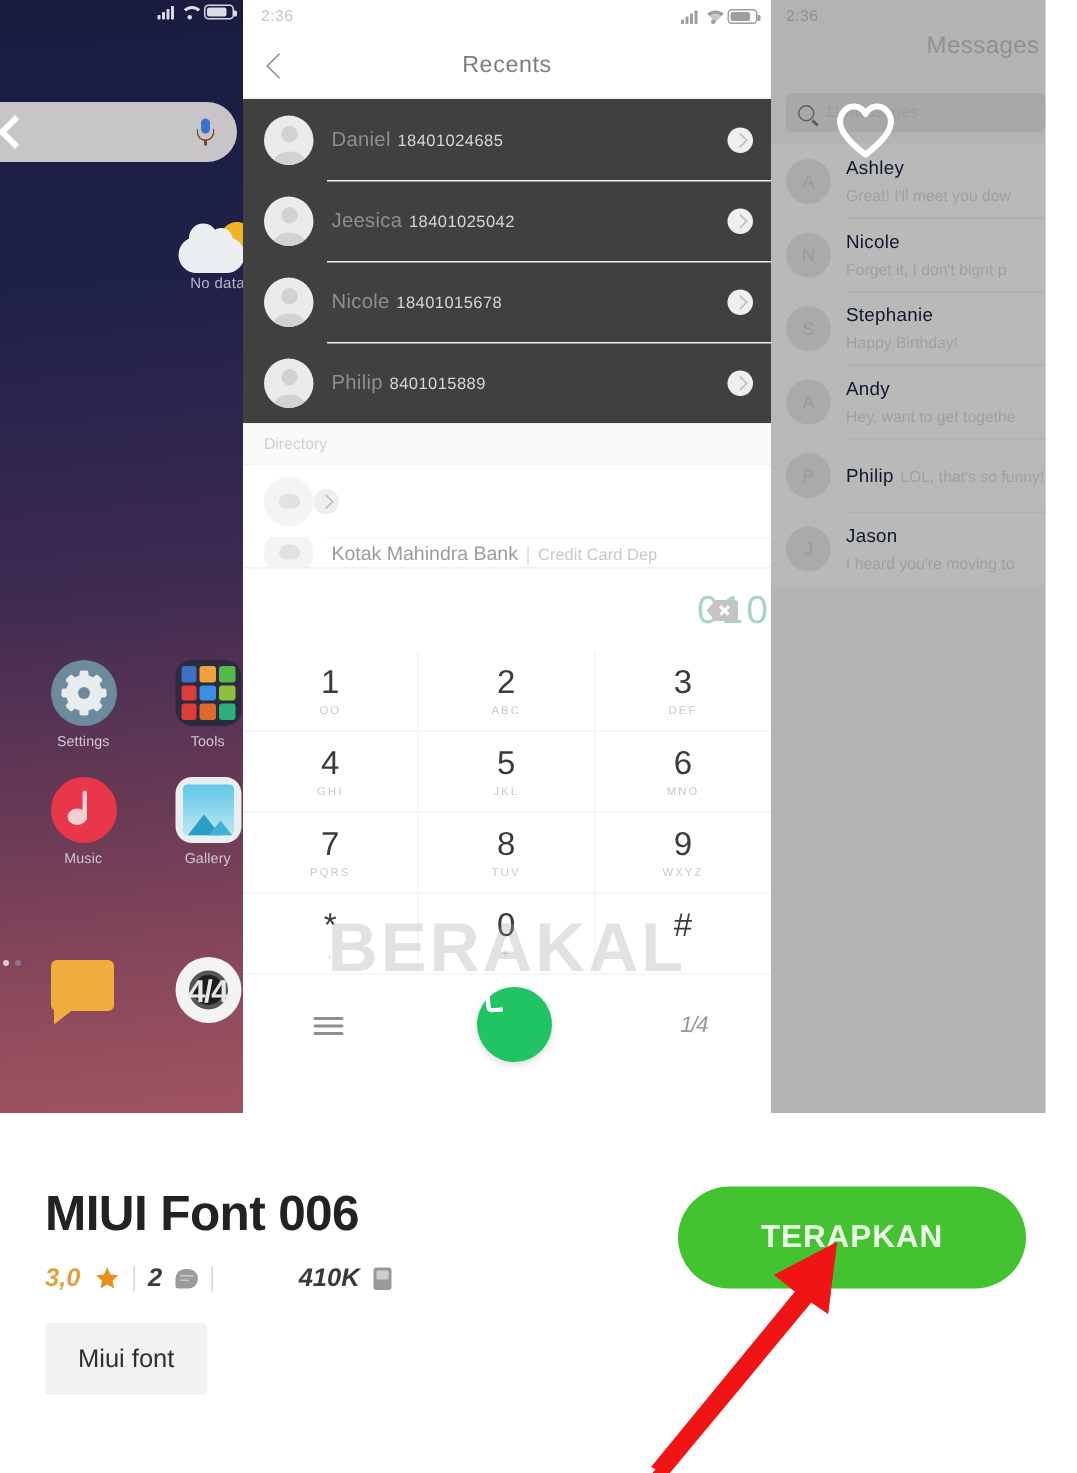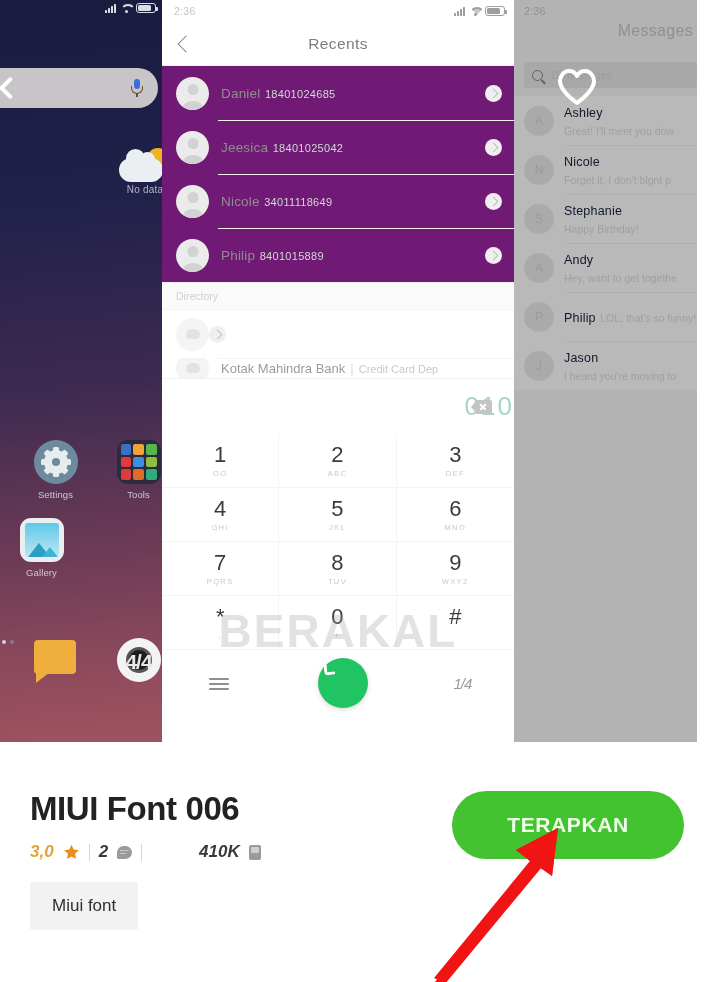--- a/index.html
+++ b/index.html
@@ -102,21 +102,21 @@
   .d-status .sig-bars i { background:#9e9e9e; }
   .d-status .wifi-ic:before{ border-color:#9e9e9e;} .d-status .wifi-ic:after{background:#9e9e9e;}
   .d-status .batt { border-color:#9e9e9e;} .d-status .batt i{ background:#9e9e9e;} .d-status .batt:after{background:#9e9e9e;}
 
   .d-header { height:44px; display:flex; align-items:center; position:relative; border-bottom:1px solid #f0f0f0; }
   .d-back { position:absolute; left:12px; top:50%; transform:translateY(-50%); width:18px; height:18px; }
   .d-back:before{ content:""; position:absolute; left:6px; top:3px; width:11px; height:11px;
      border-left:1.6px solid #8a8a8a; border-bottom:1.6px solid #8a8a8a; transform:rotate(45deg);}
   .d-title { width:100%; text-align:center; font-size:15.5px; color:#7d7d7d; letter-spacing:.4px;}
 
-  .rec-list { background:#701a75; }
+  .rec-list { background:#404040; }
   .rec-row { display:flex; align-items:center; height:54px; padding:0 12px 0 14px; position:relative; }
   .rec-row + .rec-row:before { content:""; position:absolute; left:56px; right:0; top:0; height:1px; background:#f2f2f2; }
   .avatar { width:33px; height:33px; border-radius:50%; background:#ebebeb; position:relative; flex:0 0 33px; overflow:hidden;}
   .avatar .head{ position:absolute; left:50%; top:7px; transform:translateX(-50%); width:11px; height:11px; background:#d2d2d2; border-radius:50%;}
   .avatar .body{ position:absolute; left:50%; bottom:-6px; transform:translateX(-50%); width:21px; height:15px; background:#d2d2d2; border-radius:50% 50% 0 0;}
   .rec-txt { flex:1; margin-left:12px; min-width:0; }
   .rec-name { font-size:13.5px; color:#8e8e8e; letter-spacing:.2px; white-space:nowrap; overflow:hidden;}
   .rec-num  { font-size:11px; color:#cfd9d6; margin-top:2px; letter-spacing:.3px; }
   .arrow-c { width:17px; height:17px; border-radius:50%; background:#efefef; position:relative; flex:0 0 17px;}
   .arrow-c:before{ content:""; position:absolute; left:5px; top:5px; width:6px; height:6px;
@@ -273,20 +273,26 @@
                 <span style="background:#3b8ee0"></span>
                 <span style="background:#8fbf3f"></span>
               <span style="background:#e03b3b"></span>
                 <span style="background:#e06a2b"></span>
                 <span style="background:#2fae7a"></span>
             </div>
             <div class="applabel">Tools</div>
           </div>
         </div>
         <div class="approw">
+          <div class="appcell c1">
+            <div class="appicon ic-music">
+                <span class="note"></span>
+              </div>
+            <div class="applabel">Music</div>
+          </div>
           <div class="appcell">
             <div class="appicon ic-gallery">
               <span class="pic">
                   <span class="mtn"></span>
                   <span class="mtn2"></span>
                 </span>
             </div>
             <div class="applabel">Gallery</div>
           </div>
         </div>
@@ -358,21 +364,21 @@
           </span>
           <span class="arrow-c"></span>
         </div>
         <div class="rec-row">
           <span class="avatar">
               <span class="head"></span>
               <span class="body"></span>
             </span>
           <span class="rec-txt">
             <span class="rec-name">Nicole</span>
-            <span class="rec-num">34011118649</span>
+            <span class="rec-num">18401015678</span>
           </span>
           <span class="arrow-c"></span>
         </div>
         <div class="rec-row">
           <span class="avatar">
               <span class="head"></span>
               <span class="body"></span>
             </span>
           <span class="rec-txt">
             <span class="rec-name">Philip</span>

